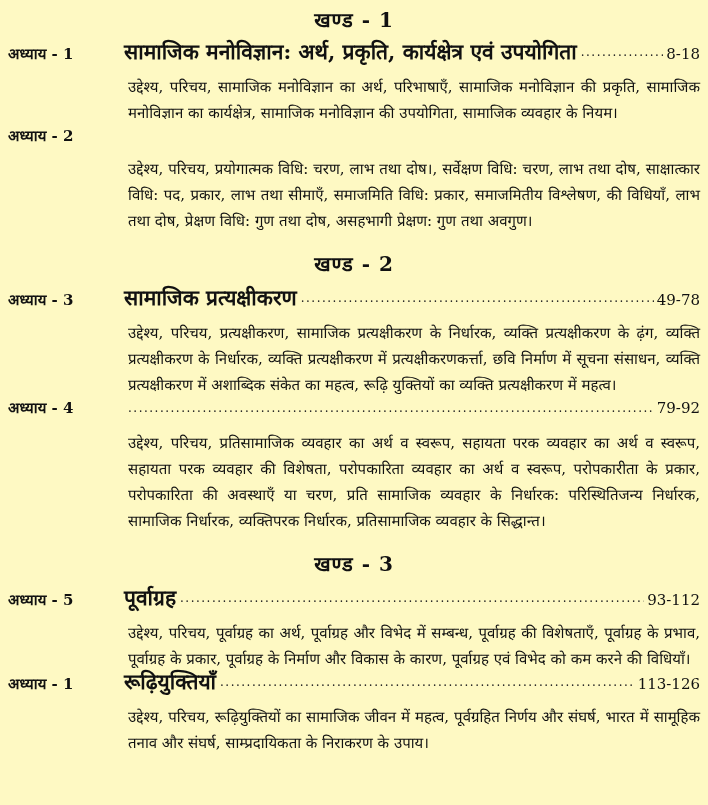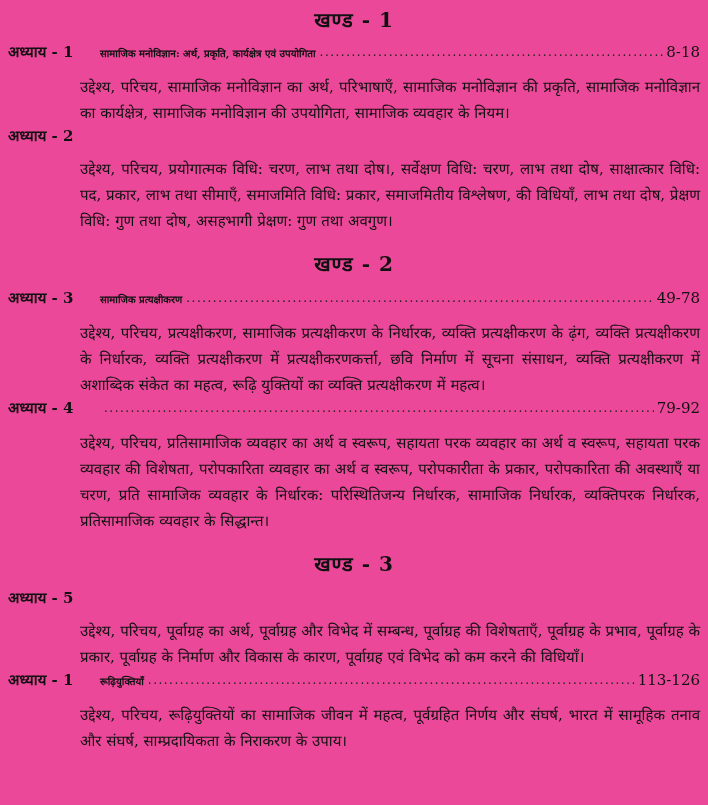--- a/index.html
+++ b/index.html
@@ -5,21 +5,21 @@
   html, body {
     margin: 0;
     padding: 0;
     background: #ffffff;
   }
   .page {
     width: 708px;
     height: 805px;
     box-sizing: border-box;
     padding: 8px 8px 0 8px;
-    background: #ec4899;
+    background: #fef9c3;
     color: #111111;
     font-family: "DejaVu Serif", "Liberation Serif", serif;
     overflow: hidden;
   }
   .section-heading {
     font-size: 20px;
     line-height: 24px;
     font-weight: bold;
     text-align: center;
     margin: 0 0 10px 0;
@@ -27,58 +27,59 @@
   }
   .section:not(:first-child) .section-heading {
     margin-top: 18px;
     margin-bottom: 12px;
   }
   .chapter-row {
     display: flex;
     align-items: baseline;
     line-height: 20px;
     margin: 0 0 10px 0;
+    gap: 24px;
   }
   .chapter-label {
     flex: none;
     width: 92px;
     font-weight: bold;
     font-size: 15px;
     white-space: nowrap;
   }
   .chapter-main {
     flex: 1;
     display: flex;
     align-items: baseline;
     min-width: 0;
   }
   .chapter-title {
     font-weight: bold;
-    font-size: 10px;
+    font-size: 21px;
   }
   .leader {
     flex: 1;
     min-width: 10px;
     overflow: hidden;
     white-space: nowrap;
     align-self: flex-end;
     font-size: 12px;
     letter-spacing: 1.5px;
     color: #222222;
     margin: 0 3px 2px 4px;
   }
   .leader::after {
     content: "........................................................................................................................................................................";
   }
   .chapter-pages {
     flex: none;
     font-size: 15px;
   }
   .chapter-desc {
-    margin: 0 0 0 72px;
+    margin: 0 0 0 120px;
     font-size: 15px;
     line-height: 26px;
     text-align: justify;
   }
 </style>
 </head>
 <body>
 
 <div class="page">
 
@@ -122,20 +123,25 @@
       </div>
     </div>
     <p class="chapter-desc">उद्देश्य, परिचय, प्रतिसामाजिक व्यवहार का अर्थ व स्वरूप, सहायता परक व्यवहार का अर्थ व स्वरूप, सहायता परक व्यवहार की विशेषता, परोपकारिता व्यवहार का अर्थ व स्वरूप, परोपकारीता के प्रकार, परोपकारिता की अवस्थाएँ या चरण, प्रति सामाजिक व्यवहार के निर्धारक: परिस्थितिजन्य निर्धारक, सामाजिक निर्धारक, व्यक्तिपरक निर्धारक, प्रतिसामाजिक व्यवहार के सिद्धान्त।</p>
   </div>
 
   <div class="section">
     <div class="section-heading">खण्ड - 3</div>
 
     <div class="chapter-row">
       <div class="chapter-label">अध्याय - 5</div>
+      <div class="chapter-main">
+        <span class="chapter-title">पूर्वाग्रह</span>
+        <span class="leader"></span>
+        <span class="chapter-pages">93-112</span>
+      </div>
     </div>
     <p class="chapter-desc">उद्देश्य, परिचय, पूर्वाग्रह का अर्थ, पूर्वाग्रह और विभेद में सम्बन्ध, पूर्वाग्रह की विशेषताएँ, पूर्वाग्रह के प्रभाव, पूर्वाग्रह के प्रकार, पूर्वाग्रह के निर्माण और विकास के कारण, पूर्वाग्रह एवं विभेद को कम करने की विधियाँ।</p>
 
     <div class="chapter-row">
       <div class="chapter-label">अध्याय - 1</div>
       <div class="chapter-main">
         <span class="chapter-title">रूढ़ियुक्तियाँ</span>
         <span class="leader"></span>
         <span class="chapter-pages">113-126</span>
       </div>

